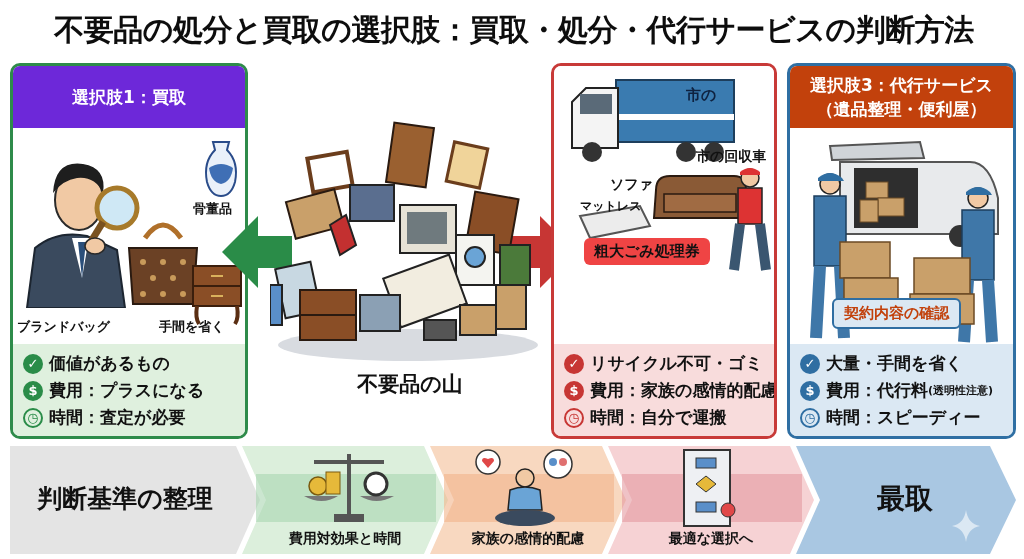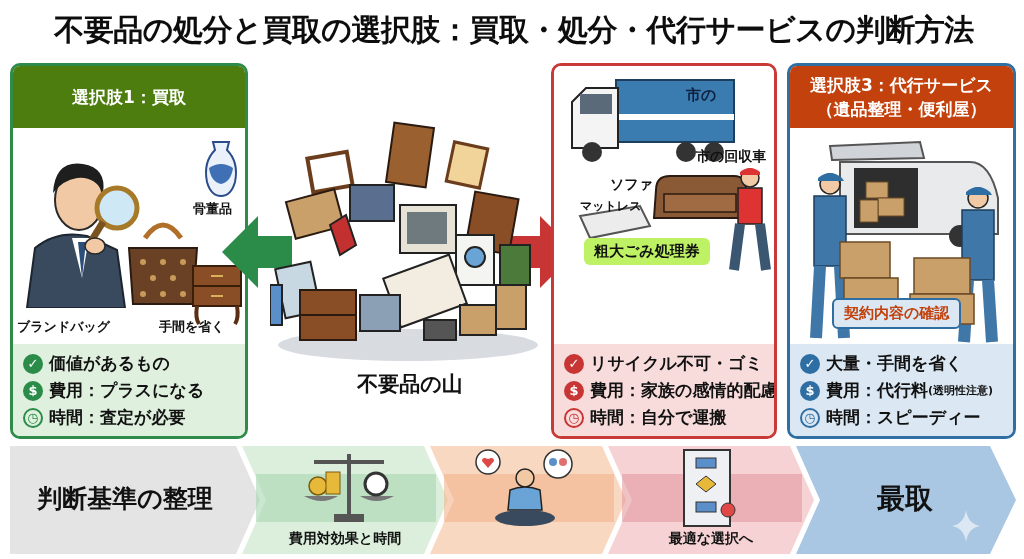--- a/index.html
+++ b/index.html
@@ -30,21 +30,21 @@
   .panel-list { position: absolute; left: 0; right: 0; bottom: 0; height: 92px; padding: 6px 10px; }
   .list-item { display: flex; align-items: center; height: 27px; font-size: 17px; font-weight: bold; white-space: nowrap; }
   .li-icon {
     width: 20px; height: 20px; border-radius: 50%; color: #fff; font-size: 13px; font-weight: bold;
     display: inline-flex; align-items: center; justify-content: center; margin-right: 6px; flex: 0 0 20px;
   }
   .li-icon.clock { background: transparent !important; border: 2.5px solid; }
   .small { font-size: 11px; }
 
   #p1 { left: 10px; width: 238px; border-color: #2e8b4a; }
-  #p1 .panel-header { background: #4d7c0f; }
+  #p1 .panel-header { background: #6d28d9; }
   #p1 .panel-list { background: #dff0de; }
   #p2 { left: 551px; width: 226px; border-color: #c83a38; }
   #p2 .panel-header { background: #c73634; }
   #p2 .panel-list { background: #f8dcdc; }
   #p3 { left: 787px; width: 229px; border-color: #2f6fa3; }
   #p3 .panel-header { background: #c2410c; }
   #p3 .panel-list { background: #dbe8f3; }
 
   .tag { position: absolute; font-size: 13px; font-weight: bold; color: #111; }
 
@@ -183,21 +183,21 @@
     <svg width="46" height="110" style="position:absolute;left:172px;top:100px">
       <circle cx="24" cy="12" r="9" fill="#f1c9a4" stroke="#222" stroke-width="1.5"></circle>
       <path d="M14 6 Q24 -2 34 6 L34 9 L14 9 Z" fill="#d33"></path>
       <rect x="12" y="22" width="24" height="36" fill="#d33" stroke="#222" stroke-width="1.5"></rect>
       <path d="M14 58 L8 104 M34 58 L40 104" stroke="#3a5670" stroke-width="10"></path>
     </svg>
     <svg width="80" height="40" style="position:absolute;left:20px;top:136px">
       <path d="M6 14 L66 4 L76 24 L16 36 Z" fill="#ececec" stroke="#555" stroke-width="2"></path>
     </svg>
     <div class="tag" style="left:26px;top:132px;font-size:12px">マットレス</div>
-    <div class="pill" style="left:30px;top:172px;background:#bef264;color:#111">粗大ごみ処理券</div>
+    <div class="pill" style="left:30px;top:172px;background:#ef4444;color:#111">粗大ごみ処理券</div>
   </div>
   <div class="panel-list">
     <div class="list-item">
       <span class="li-icon" style="background:#c73634">✓</span>
       <span>リサイクル不可・ゴミ</span>
     </div>
     <div class="list-item">
       <span class="li-icon" style="background:#c73634">$</span>
       <span>費用：家族の感情的配慮</span>
     </div>
@@ -295,20 +295,21 @@
     <svg width="110" height="82" style="position:absolute;left:40px;top:2px">
       <circle cx="18" cy="14" r="12" fill="#fff" stroke="#333" stroke-width="1.5"></circle>
       <path d="M18 20 L12 13 Q12 8 18 11 Q24 8 24 13 Z" fill="#e04848"></path>
       <circle cx="88" cy="16" r="14" fill="#fff" stroke="#333" stroke-width="1.5"></circle>
       <circle cx="83" cy="14" r="4" fill="#5a8fc9"></circle>
         <circle cx="93" cy="14" r="4" fill="#e07070"></circle>
       <circle cx="55" cy="30" r="9" fill="#f1c9a4" stroke="#222" stroke-width="1.5"></circle>
       <path d="M40 42 Q55 36 70 42 L72 62 L38 62 Z" fill="#6aa4d6" stroke="#222" stroke-width="1.5"></path>
       <ellipse cx="55" cy="70" rx="30" ry="8" fill="#3a4a5e"></ellipse>
     </svg>
+    <div class="step-label" style="top:84px;font-size:14px">家族の感情的配慮</div>
   </div>
 
   <div class="step" style="left:786px;width:220px">
     <svg width="220" height="108">
       <polygon points="0,0 194,0 220,54 194,108 0,108 24,54" fill="#a9c7e2"></polygon>
       <path d="M170 64 Q172 78 184 80 Q172 82 170 96 Q168 82 156 80 Q168 78 170 64 Z" fill="#dbe8f3"></path>
     </svg>
     <div class="step-label" style="top:34px;font-size:28px;left:24px;right:26px">最取</div>
   </div>
 

